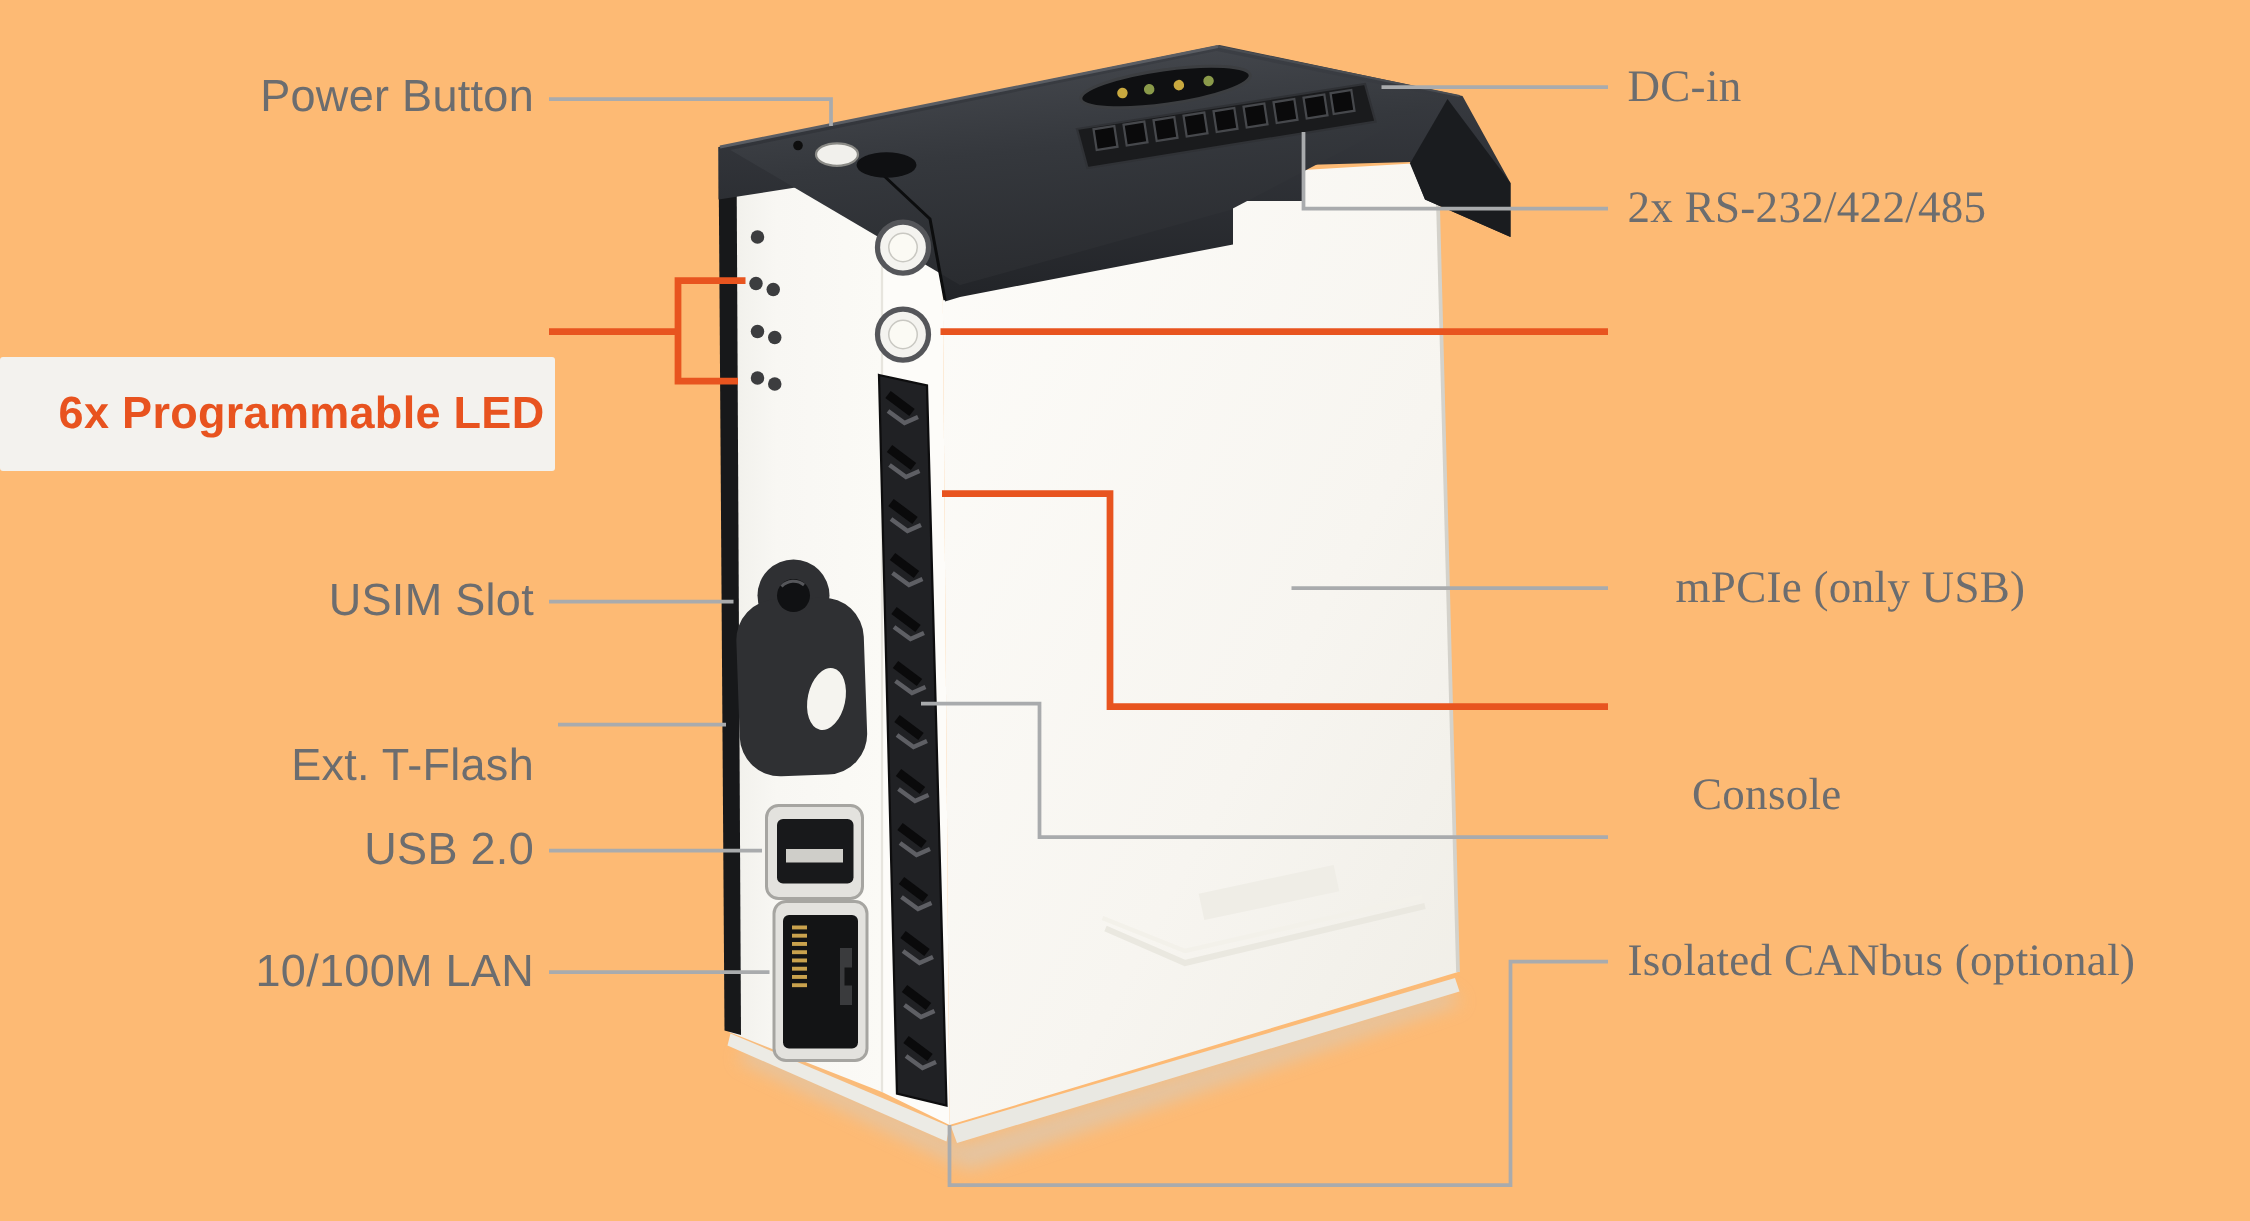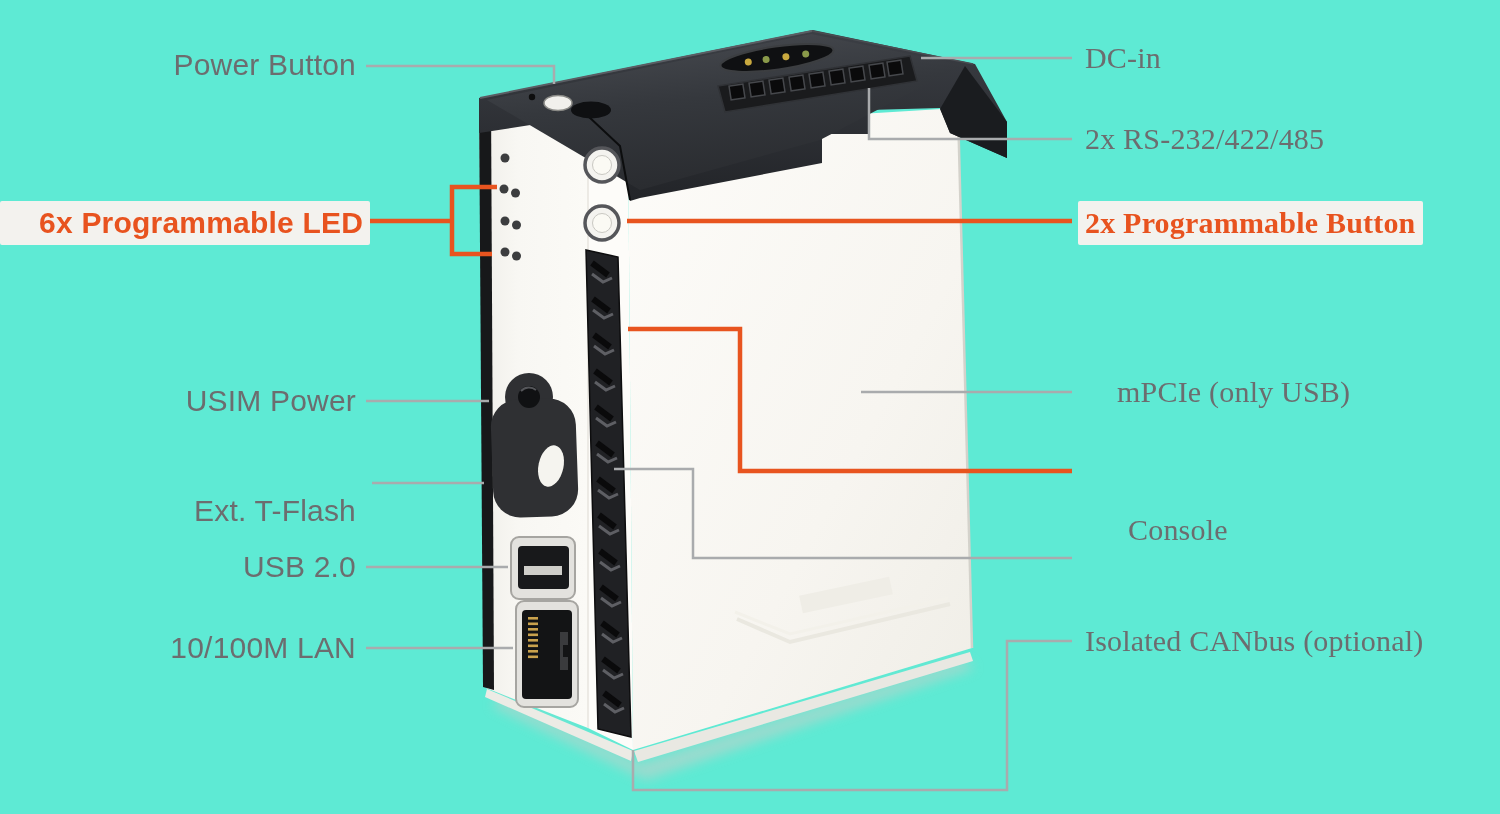--- a/index.html
+++ b/index.html
@@ -1,29 +1,29 @@
 <!DOCTYPE html>
 <html><head>
 <meta charset="utf-8">
 <style>
   html,body{margin:0;padding:0;background:#ffffff;}
   .stage{
-    position:relative;width:1500px;height:814px;background:#5eead4;
+    position:relative;width:1500px;height:814px;background:#fdba74;
     font-family:"Liberation Sans","DejaVu Sans",sans-serif;overflow:hidden;
   }
   .stage svg.device{position:absolute;left:0;top:0;}
   .lbl{
     position:absolute;font-size:30px;line-height:36px;color:#6c6d6f;
     white-space:nowrap;letter-spacing:0.2px;
   }
   .lbl-left{left:0;width:356px;text-align:right;}
   .lbl-right{left:1085px;text-align:left;font-family:Liberation Serif, serif;}
   .orange{
     color:#e8531f;font-weight:700;background:#f3f2ee;
-    padding:4px 7px;border-radius:2px;
+    padding:20px 7px;border-radius:2px;margin-top:37px;
   }
   .lbl-left.orange{margin-right:-7px;}
   .lbl-right.orange{margin-left:-7px;}
   
   #lbl-power{top:47px;}
   #lbl-led{top:201px;}
   #lbl-usim{top:383px;}
   #lbl-tflash{top:465px;margin-top:28px;}
   #lbl-usb{top:549px;}
   #lbl-lan{top:630px;}
@@ -209,25 +209,24 @@
     </g>
     <g stroke="#e8541f" stroke-width="4.5" fill="none">
       <path d="M366,221 H452 M497,187 H452 V254 H492"></path>
       <path d="M627,221 H1072"></path>
       <path d="M628,329 H740 V471 H1072"></path>
     </g>
   </svg>
 
   <div class="lbl lbl-left" id="lbl-power">Power Button</div>
   <div class="lbl lbl-left orange" id="lbl-led">6x Programmable LED</div>
-  <div class="lbl lbl-left" id="lbl-usim">USIM Power</div>
+  <div class="lbl lbl-left" id="lbl-usim">USIM Slot</div>
   <div class="lbl lbl-left" id="lbl-tflash">Ext. T-Flash</div>
   <div class="lbl lbl-left" id="lbl-usb">USB 2.0</div>
   <div class="lbl lbl-left" id="lbl-lan">10/100M LAN</div>
 
   <div class="lbl lbl-right" id="lbl-dcin">DC-in</div>
   <div class="lbl lbl-right" id="lbl-rs232">2x RS-232/422/485</div>
-  <div class="lbl lbl-right orange" id="lbl-progbtn">2x Programmable Button</div>
   <div class="lbl lbl-right" id="lbl-mpcie">mPCIe (only USB)</div>
   <div class="lbl lbl-right" id="lbl-console">Console</div>
   <div class="lbl lbl-right" id="lbl-canbus">Isolated CANbus (optional)</div>
 
 </div>
 
 </body></html>

